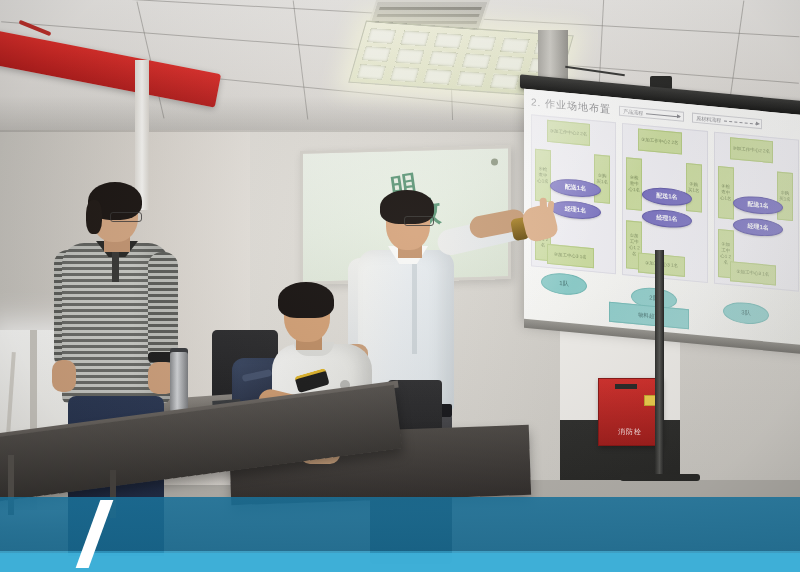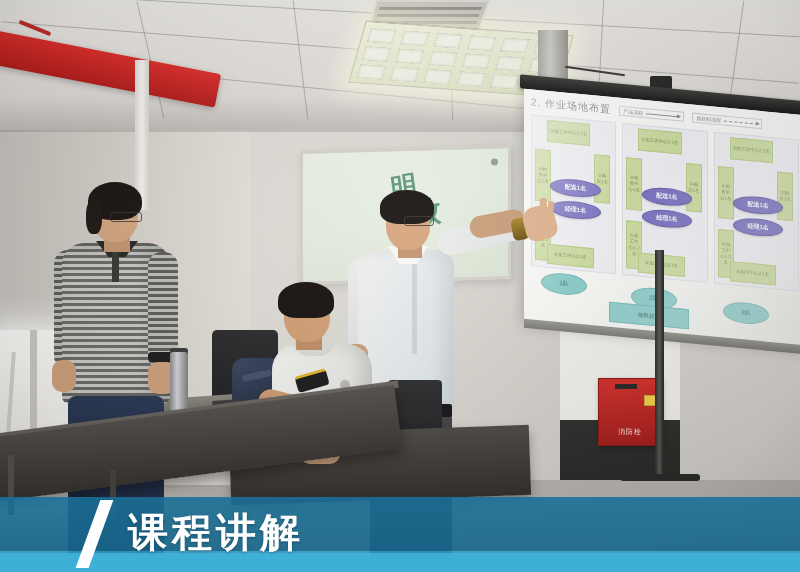--- a/index.html
+++ b/index.html
@@ -542,16 +542,15 @@
   <div class="layer" id="table-main-edge"></div>
   <div class="layer" id="table-main"></div>
   <div class="layer" id="table-leg1"></div>
   <div class="layer" id="table-leg2"></div>
 
   <div class="layer" id="grade"></div>
 
   <div class="layer" id="banner">
     <div class="layer" id="banner-strip" style="left:0;top:56px;"></div>
     <div class="layer" id="banner-slash" style="left:88px;top:3px;"></div>
-    <div class="layer" id="banner-text" style="left:128px;top:8px;">课程讲解</div>
   </div>
 
 </div>
 
 </body></html>

